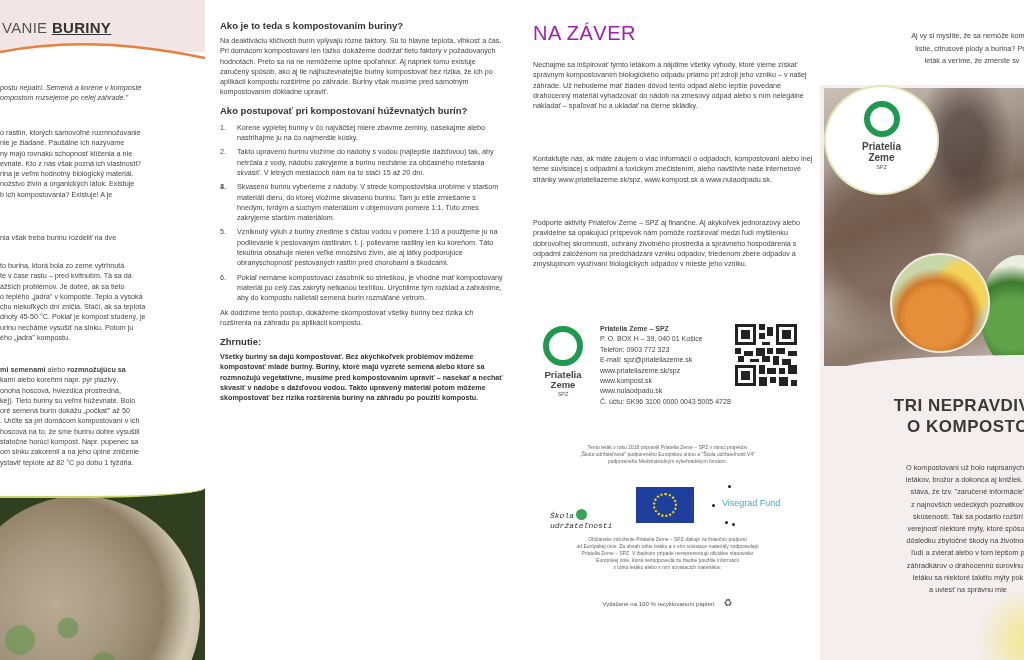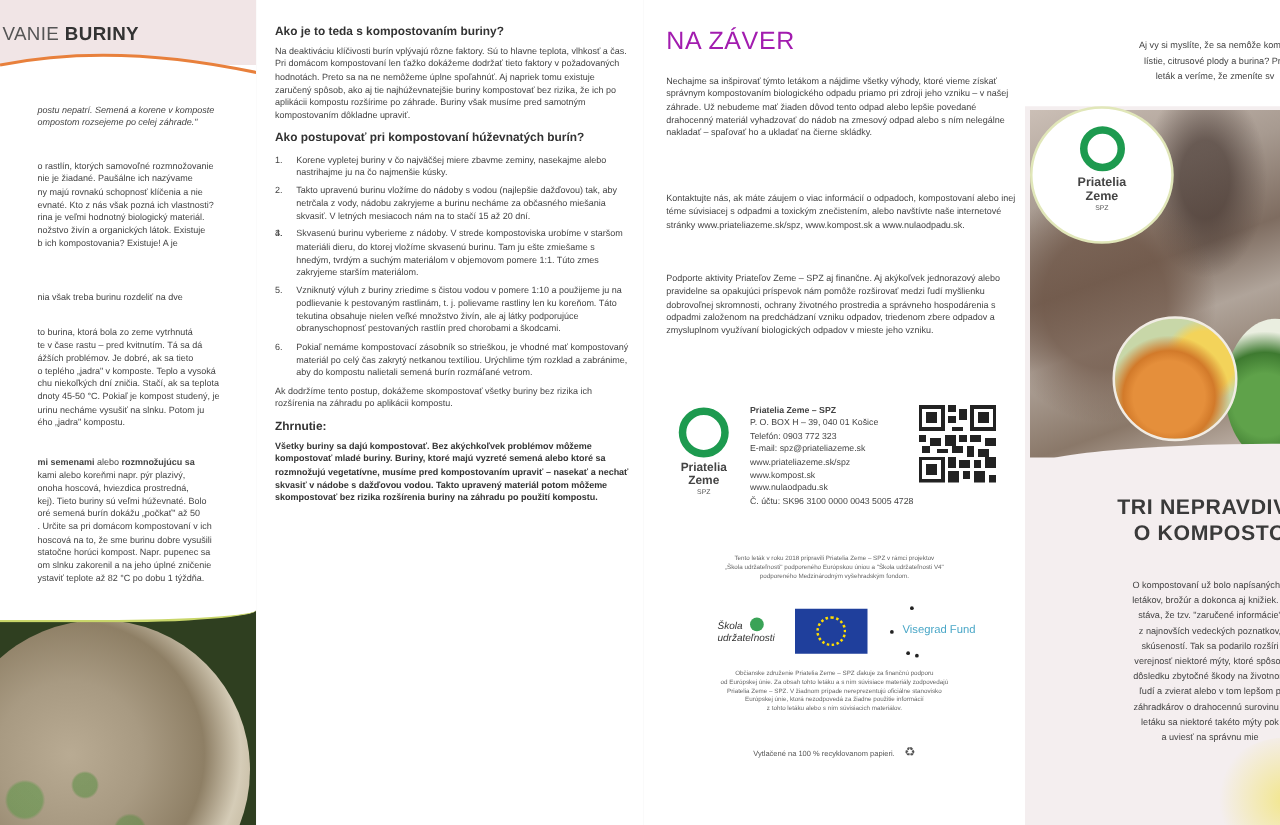--- a/index.html
+++ b/index.html
@@ -8,24 +8,24 @@
 .panel{position:absolute;top:0;height:660px;overflow:hidden;}
 #p1{left:0;width:205px;background:#fff;}
 #p2{left:205px;width:310px;background:#fff;}
 #p3{left:515px;width:305px;background:#fff;}
 #p4{left:820px;width:204px;background:#f4eeef;}
 .fold{position:absolute;top:0;width:1px;height:660px;background:#e6e6e6;}
 
 
 .p1-header{position:absolute;left:0;top:0;width:205px;height:52px;background:#f1e5e6;}
 .p1-title{position:absolute;left:2px;top:19px;font-size:15px;color:#555;letter-spacing:.3px;white-space:nowrap;}
-.p1-title b{color:#333;}
+.p1-title b{color:#333;text-decoration:underline;}
 .p1-curve{position:absolute;left:0;top:38px;width:205px;height:24px;}
 .p1-text{position:absolute;left:0;width:205px;font-size:7.2px;line-height:10.3px;color:#444;white-space:nowrap;}
-.p1-text p{margin:0;padding-left:30px;}
+.p1-text p{margin:0;}
 .p1-quote{top:83px;font-style:italic;}
 .p1-b1{top:128px;}
 .p1-b2{top:233px;}
 .p1-b3{top:261px;}
 .p1-b4{top:365px;}
 .p1-photo-wrap{position:absolute;left:0;top:488px;width:205px;height:172px;}
 .p1-photo{position:absolute;left:-40px;top:8px;width:240px;height:240px;border-radius:50%;
  background:radial-gradient(circle at 40% 45%,#b9ab93 0%,#a89a82 30%,#8e7f65 55%,#d5ccb7 70%,#b9ac90 85%,#55643c 100%);}
 .p1-photo::after{content:"";position:absolute;inset:0;border-radius:50%;
  background:radial-gradient(circle at 25% 60%,rgba(90,150,70,.55) 0 6%,transparent 7%),
@@ -51,21 +51,21 @@
 .logo-ring{margin:0 auto;border-radius:50%;border-style:solid;border-color:#1d9a4f;}
 .logo-name{font-weight:bold;color:#444;line-height:1.05;}
 .logo-sub{color:#555;}
 .contact{position:absolute;left:85px;top:324px;font-size:7px;line-height:10.4px;color:#444;white-space:nowrap;}
 .contact .org{font-weight:bold;}
 .qr{position:absolute;left:220px;top:324px;width:62px;height:62px;background:#fff;
  background-image:
   linear-gradient(#222,#222),linear-gradient(#222,#222),linear-gradient(#222,#222);}
 .funding{position:absolute;left:20px;width:265px;text-align:center;font-size:5px;line-height:7px;color:#666;}
 .logos{position:absolute;left:25px;top:485px;width:270px;height:42px;}
-.skola{position:absolute;left:10px;top:1px;width:50px;height:38px;font-family:Liberation Sans, sans-serif;font-style:italic;font-size:8px;line-height:10px;color:#333;margin-left:24px;}
+.skola{position:absolute;left:10px;top:16px;width:50px;height:38px;font-family:Liberation Mono, monospace;font-style:italic;font-size:8px;line-height:10px;color:#333;}
 .skola-badge{position:absolute;left:26px;top:8px;width:11px;height:11px;border-radius:50%;background:#3aa357;}
 .eu-flag{position:absolute;left:96px;top:2px;width:58px;height:36px;background:#1f3f9c;}
 .eu-ring{position:absolute;left:17px;top:6px;width:24px;height:24px;border:2px dotted #ffdd00;border-radius:50%;}
 .visegrad{position:absolute;left:182px;top:13px;font-size:9px;color:#4aa7c7;}
 .vdot{position:absolute;width:3px;height:3px;border-radius:50%;background:#222;}
 .recycle{position:absolute;left:20px;top:597px;width:265px;text-align:center;font-size:6px;color:#555;}
 
 
 .p4-top{position:absolute;left:0;top:0;width:204px;height:85px;background:#fff;}
 .p4-intro{position:absolute;left:22px;top:30px;width:260px;font-size:7.3px;line-height:12.5px;text-align:center;color:#444;white-space:nowrap;}

